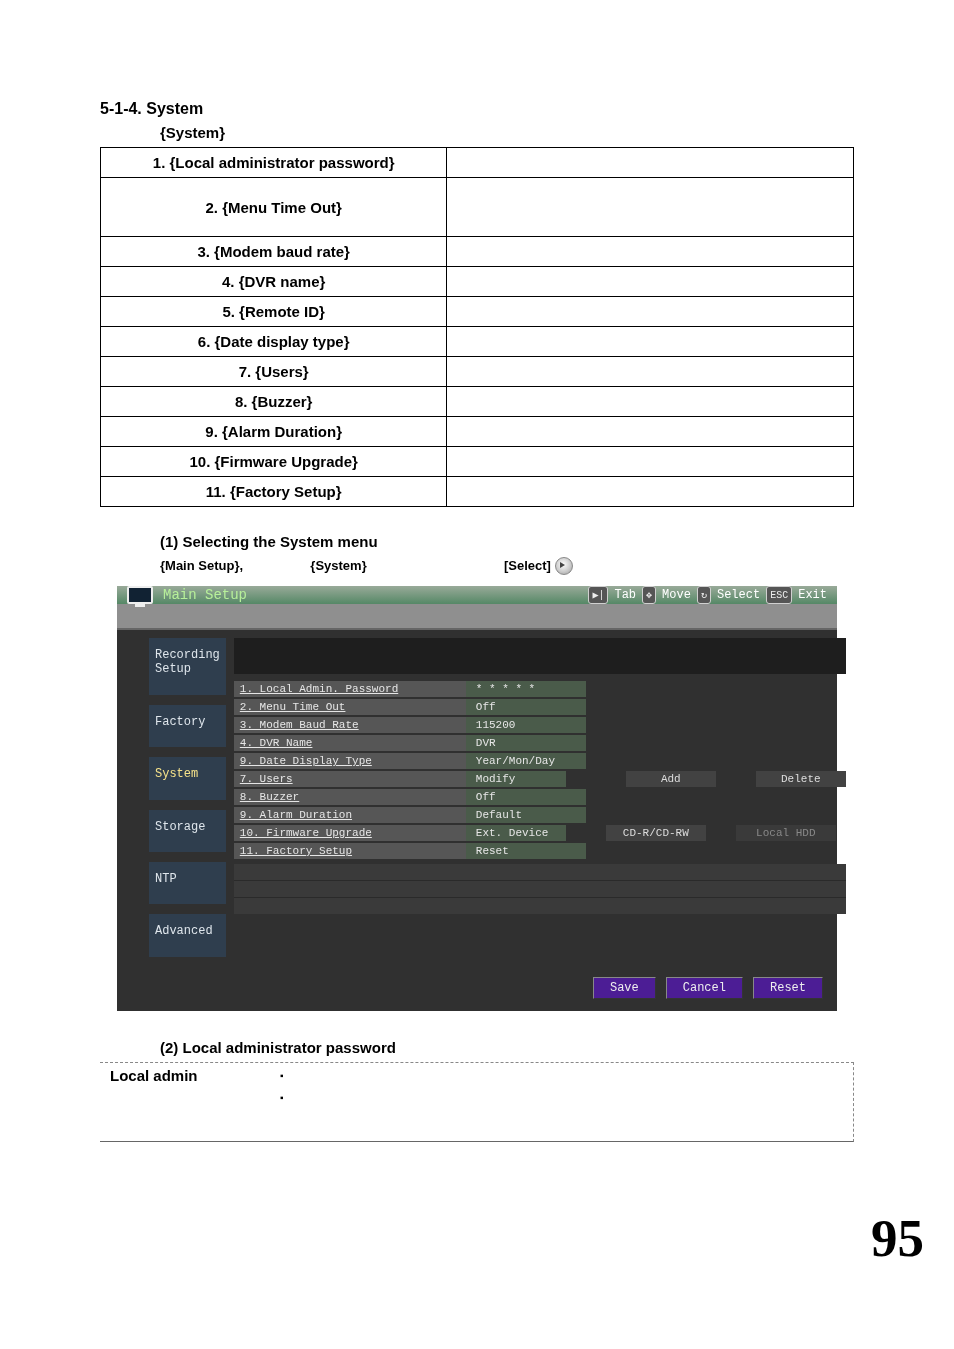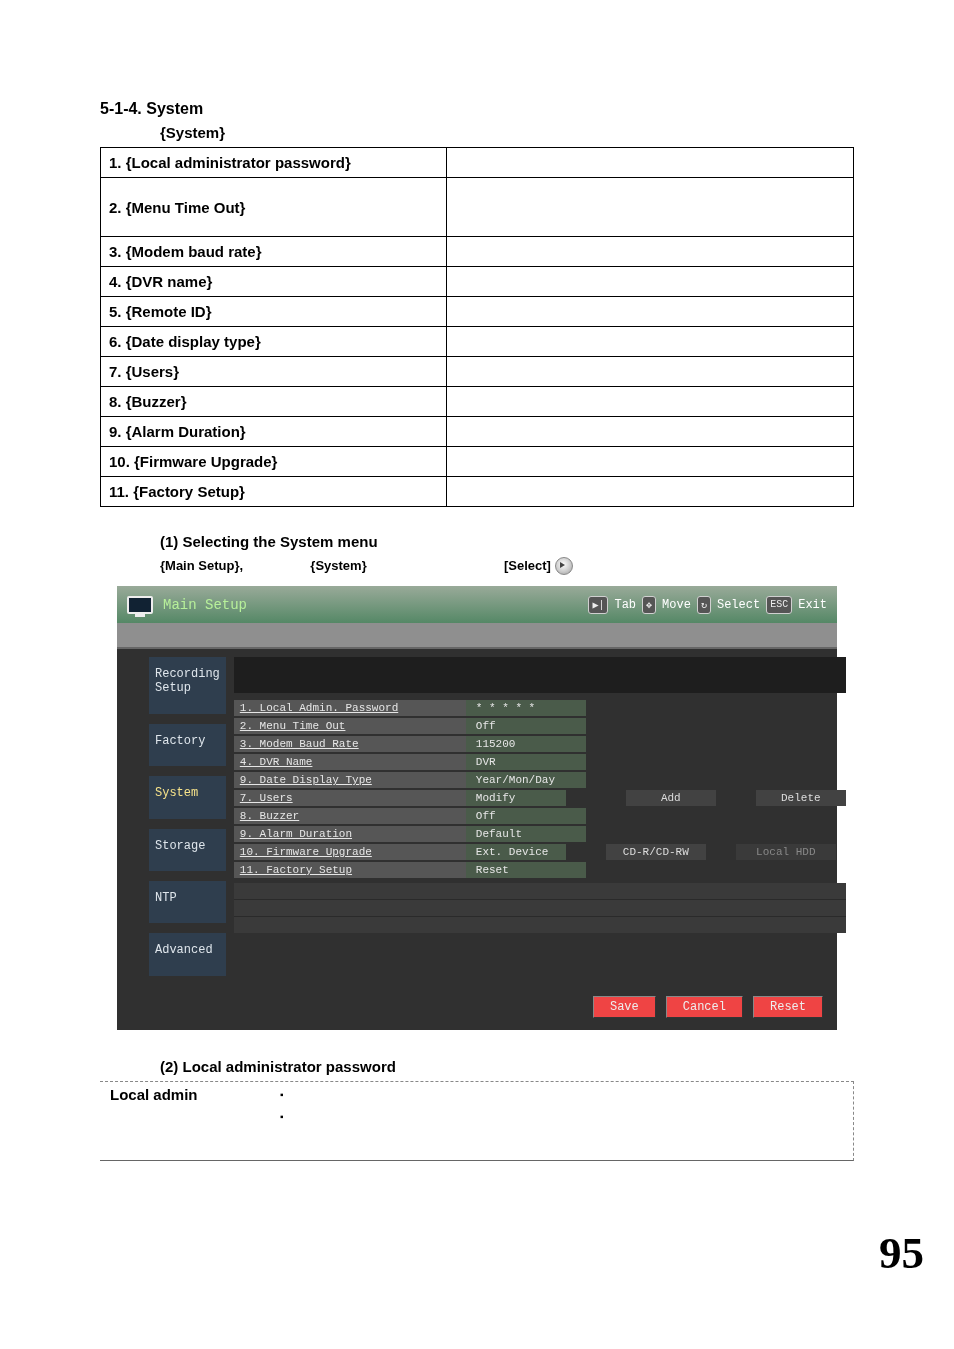--- a/index.html
+++ b/index.html
@@ -12,20 +12,21 @@
   .page{
     padding:100px 100px 30px 100px;
     box-sizing:border-box;
   }
   .sec-title{ font-weight:bold; font-size:16px; margin-bottom:6px; }
   .sub-title{ font-weight:bold; font-size:15px; margin-left:60px; margin-bottom:6px; }
   table.sys{
     width:100%;
     border-collapse:collapse;
     border:1px solid #000;
+    text-align:center;
   }
   table.sys td{
     border:1px solid #000;
     padding:6px 8px;
     font-size:15px;
     vertical-align:middle;
   }
   table.sys td.left{ font-weight:bold; width:46%; }
   .tall td{ height:46px; }
   .subhead{ font-weight:bold; font-size:15px; margin:26px 0 8px 60px; }
@@ -51,21 +52,21 @@
 
   
   .dvr{
     width:720px;
     margin:0 auto 24px auto;
     font-family:"Courier New", monospace;
     font-size:12px;
     background:#303030;
   }
   .dvr-titlebar{
-    height:37px;
+    height:18px;
     background:linear-gradient(#9a9 0%,#586 100%);
     display:flex;
     align-items:center;
     padding:0 10px;
     color:#b7f09a;
     font-size:14px;
     gap:10px;
   }
   .dvr-titlebar .right{ margin-left:auto; color:#fff; font-size:12px; display:flex; gap:6px; align-items:center; }
   .key{
@@ -108,40 +109,40 @@
     color:#e6e6e6;
     padding:2px 10px;
     font-size:11px;
     min-width:100px;
     background:#4a5b4a;
   }
   .val.head{ background:#424242; color:#ddd; }
   .val.dim{ background:#3a3a3a; color:#888; }
   .btnrow{ display:flex; gap:10px; justify-content:flex-end; padding:8px 14px 12px 0; }
   .btn{
-    background:#ef4444; color:#eee; padding:3px 16px; font-size:12px;
+    background:#4c1d95; color:#eee; padding:3px 16px; font-size:12px;
     border:1px outset #888;
   }
   .mon-icon{ display:inline-block;width:22px;height:14px;border:2px solid #eee;border-radius:2px;position:relative;background:#123;}
   .mon-icon::after{content:"";position:absolute;left:6px;top:16px;width:10px;height:3px;background:#eee;}
 
   
   .subhead2{ font-weight:bold; font-size:15px; margin:28px 0 6px 60px; }
   .dashbox{
     border:1px dashed #888;
     border-left:none;
     border-bottom:1px solid #666;
   }
   .dashtab{ width:100%; border-collapse:collapse; }
   .dashtab td{ vertical-align:top; padding:4px 10px 30px 10px; font-size:15px; }
   .dashtab td.l{ font-weight:bold; width:150px;margin-top:44px; }
   .bullets{ list-style:none;padding:0;margin:0; }
   .bullets li::before{ content:"\25AA"; font-size:10px; margin-right:8px; position:relative; top:-2px; }
   .bullets li{ height:22px; }
-  .pagenum{ text-align:right; font-size:45px; font-weight:bold; margin:36px 30px 20px 0; font-family:"Times New Roman", serif;}
+  .pagenum{ text-align:right; font-size:53px; font-weight:bold; margin:36px 30px 20px 0; font-family:"Times New Roman", serif;}
 </style>
 </head>
 <body>
 
 <div class="page">
 
   <div class="sec-title">5-1-4. System</div>
   <div class="sub-title">{System}</div>
 
   <table class="sys">

